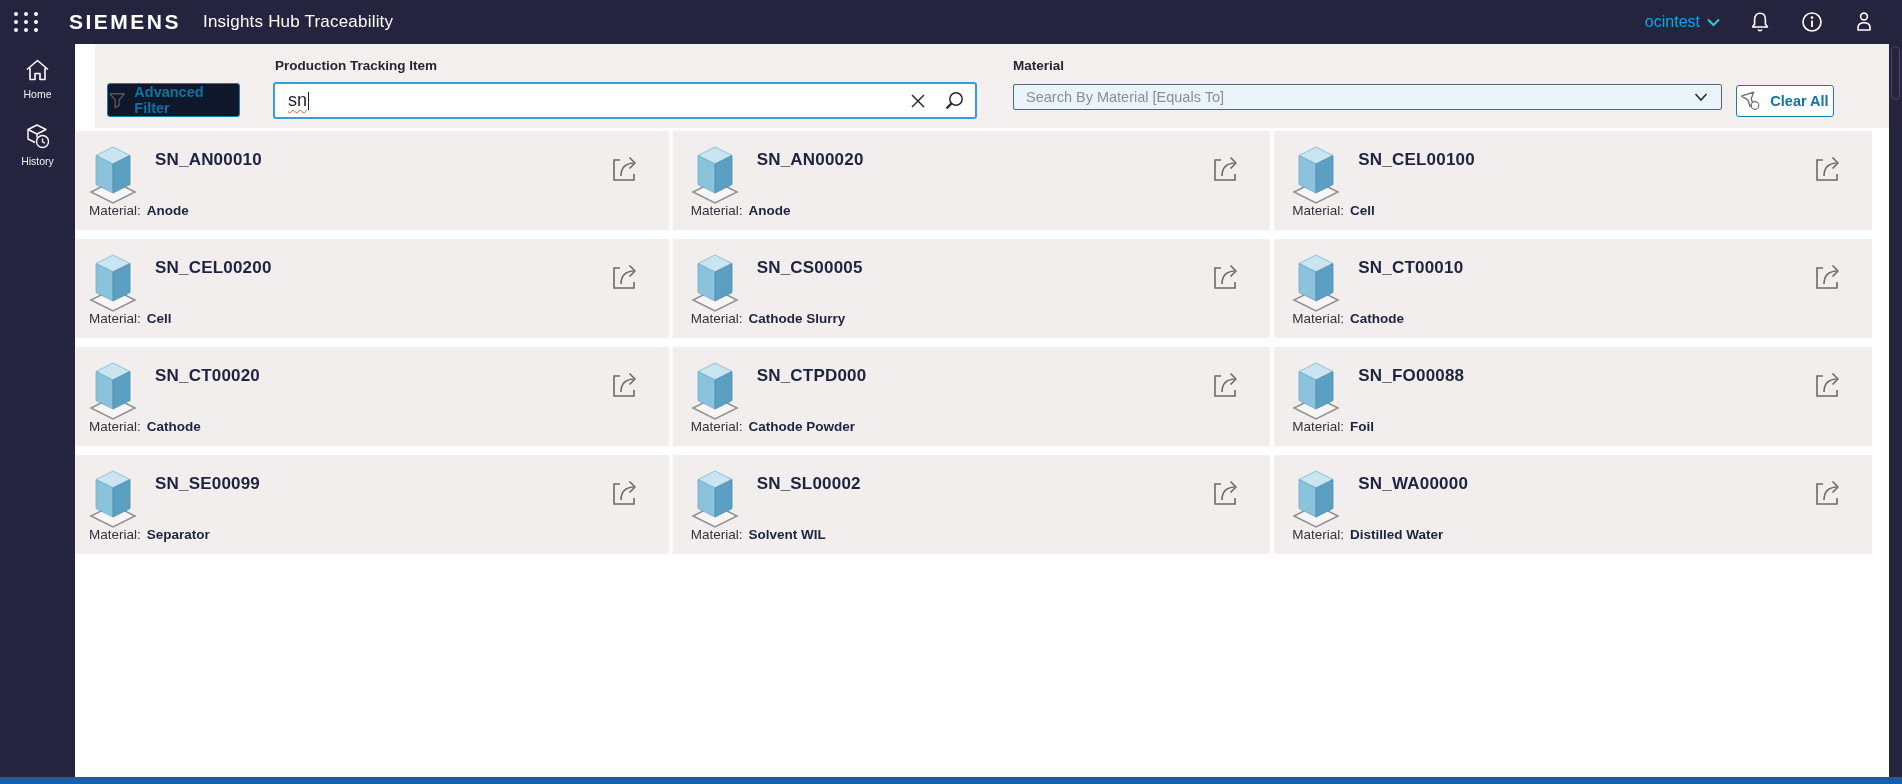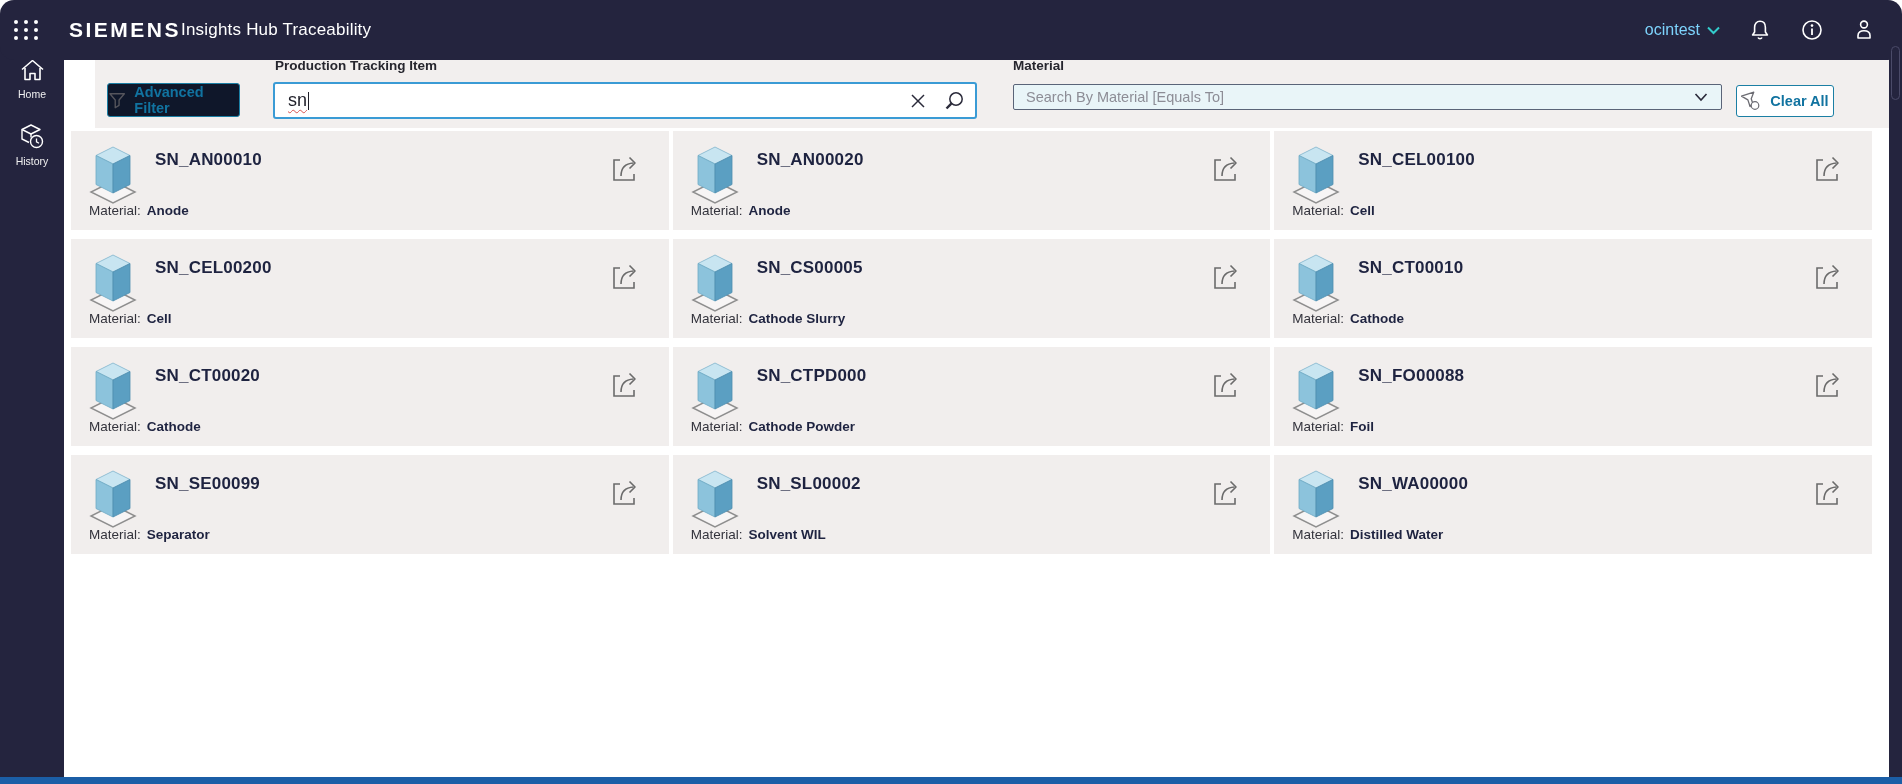--- a/index.html
+++ b/index.html
@@ -1,37 +1,37 @@
 <!DOCTYPE html>
 <html><head>
 <meta charset="utf-8">
 <style>
   * { margin:0; padding:0; box-sizing:border-box; }
   html,body { width:1902px; height:784px; overflow:hidden; background:#fff;
               font-family:"Liberation Sans", sans-serif; }
 
   
-  .header { position:absolute; left:0; top:0; width:1902px; height:60px;
-            background:#24243E; display:flex; align-items:center; z-index:5;border-radius:14px; }
+  .header { position:absolute; left:0; top:0; width:1902px; height:44px;
+            background:#24243E; display:flex; align-items:center; z-index:5; }
   .launcher { width:26px; height:26px; margin-left:13px; display:grid;
               grid-template-columns:repeat(3,1fr); gap:4px; align-content:center;
               justify-items:center; cursor:pointer; }
   .launcher i { width:4px; height:4px; border-radius:50%; background:#fff; }
   .brand { color:#fff; font-weight:700; font-size:21px; letter-spacing:2.5px;
            margin-left:30px; }
-  .app-title { color:#fff; font-size:17px; font-weight:400; 
+  .app-title { color:#fff; font-size:17px; font-weight:400; margin-left:22px;
                letter-spacing:0.2px; }
   .header-right { margin-left:auto; display:flex; align-items:center; gap:28px;
                   padding-right:26px; }
-  .user-chip { display:flex; align-items:center; gap:7px; color:#7dd3fc;
+  .user-chip { display:flex; align-items:center; gap:7px; color:#0ea5e9;
                font-size:16px; cursor:pointer; }
   .hicon { width:24px; height:24px; cursor:pointer; }
 
   
-  .sidebar { position:absolute; left:0; top:44px; width:64px; height:733px;
+  .sidebar { position:absolute; left:0; top:44px; width:75px; height:733px;
              background:#24243E; z-index:4; }
   .side-item { width:100%; padding:13px 0 10px 0; display:flex; flex-direction:column;
                align-items:center; gap:5px; cursor:pointer; color:#F0F0F0; }
   .side-item .lbl { font-size:10.5px; }
 
   
   .filter-band { position:absolute; left:71px; top:44px; width:1818px; height:84px;
                  background:#F2EFEE;margin-left:24px; }
   .field-label { position:absolute; top:14px; font-size:13.5px; font-weight:700;
                  color:#26262E; }

